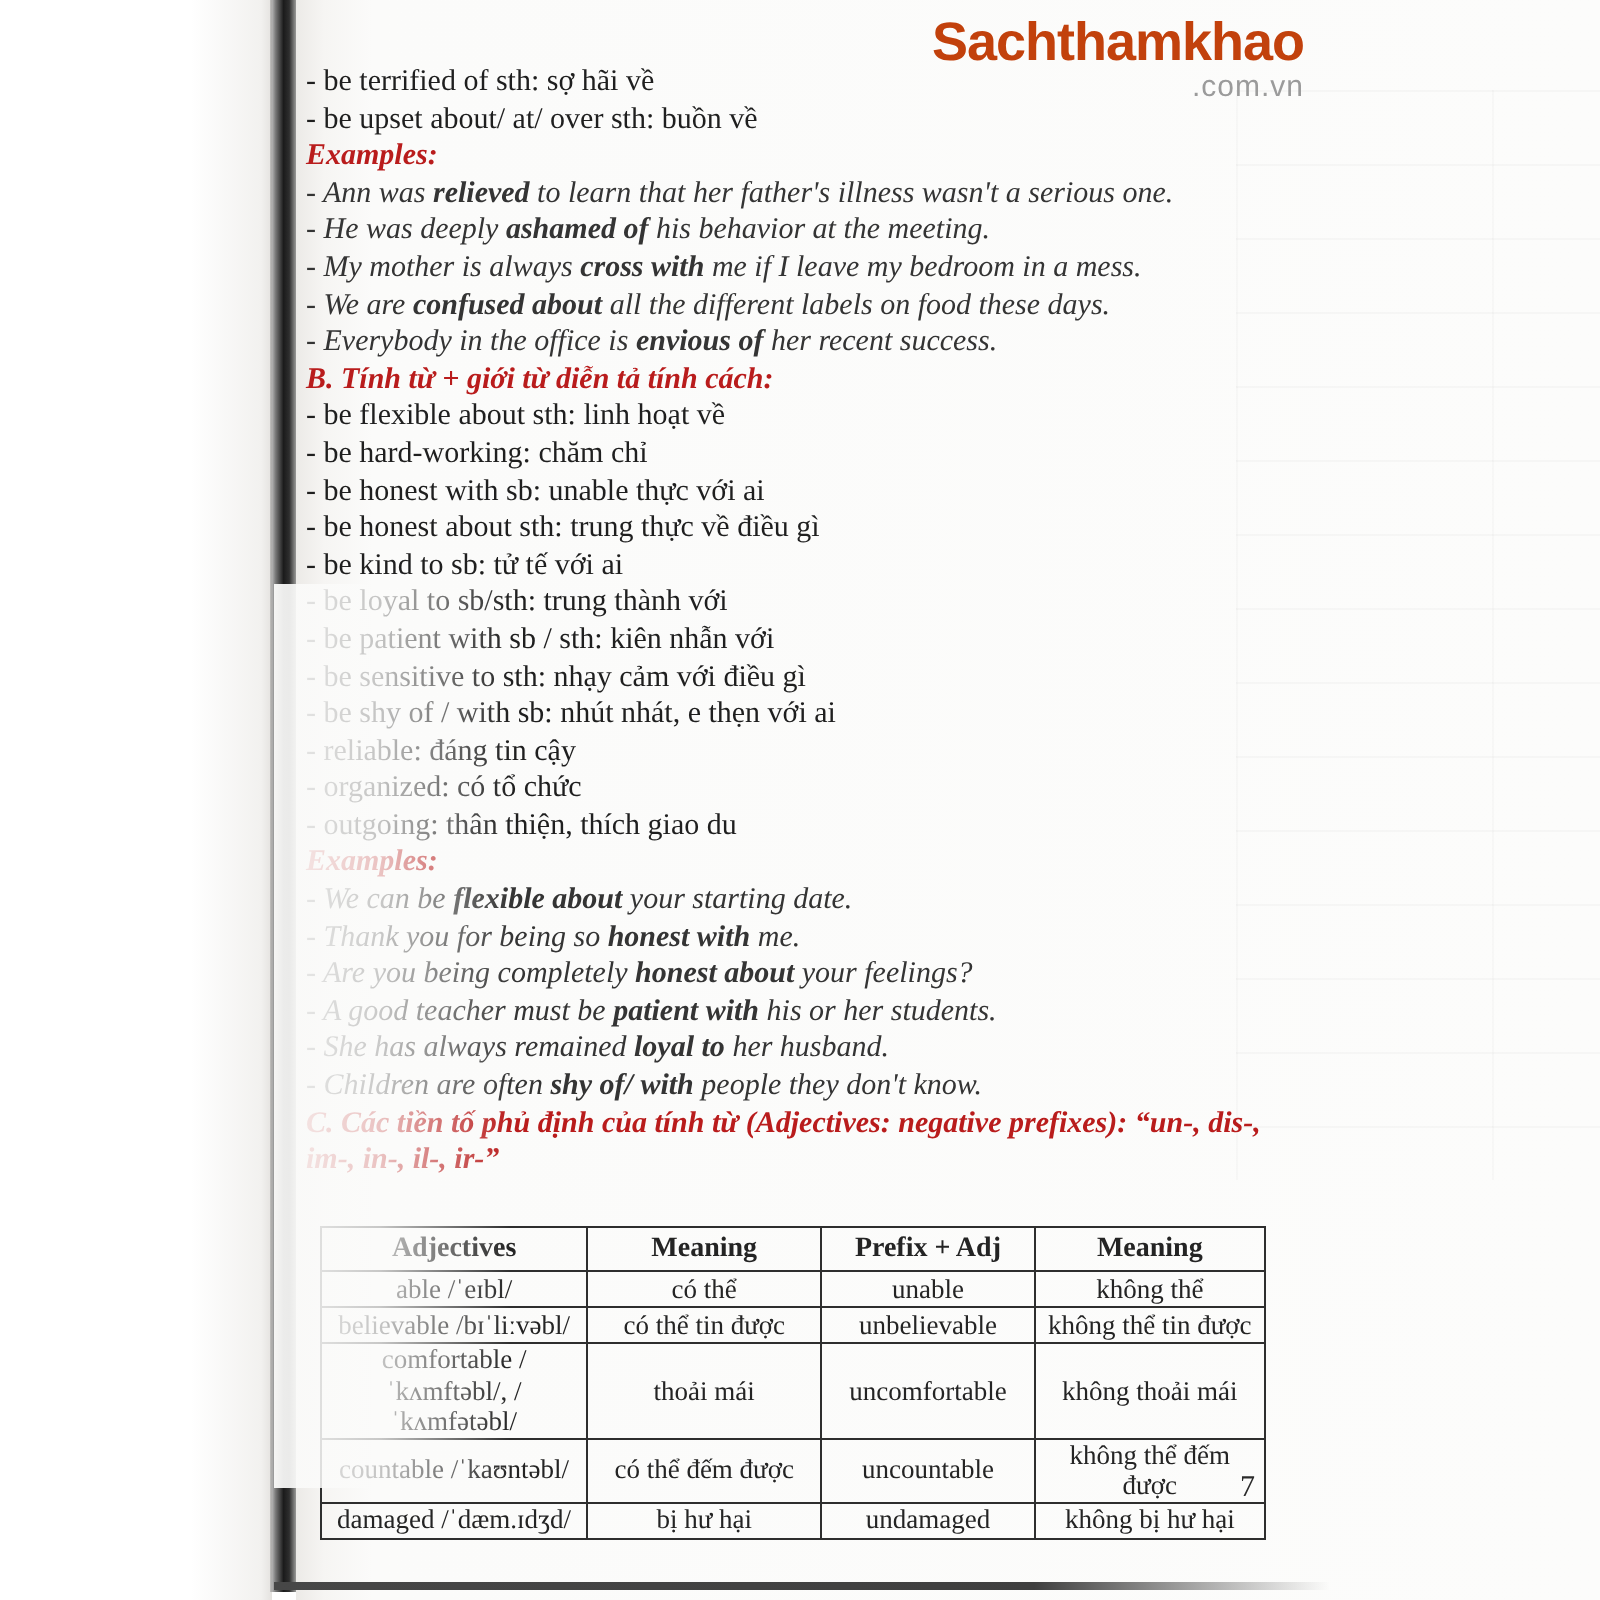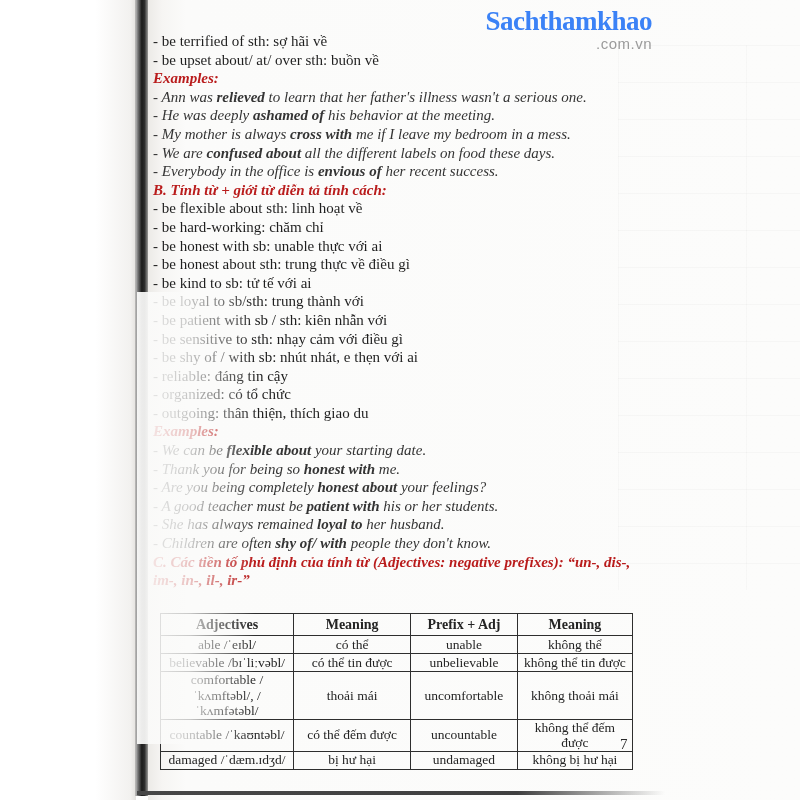--- a/index.html
+++ b/index.html
@@ -29,22 +29,22 @@
   .ghost-bleed{
     position:absolute;left:470px;top:45px;width:320px;height:545px;
     background:
       repeating-linear-gradient(to bottom,rgba(150,150,150,.06) 0 1px,transparent 1px 37px),
       repeating-linear-gradient(to right,rgba(150,150,150,.05) 0 1px,transparent 1px 128px);
     pointer-events:none;
   }
   
   .watermark{position:absolute;top:8px;right:148px;text-align:right;line-height:1;}
   .wm-brand{
-    font-family:Liberation Serif, serif;
-    font-weight:bold;font-size:27px;letter-spacing:-.5px;color:#3b82f6;
+    font-family:Liberation Sans, sans-serif;
+    font-weight:bold;font-size:27px;letter-spacing:-.5px;color:#c2410c;
   }
   .wm-domain{
     font-family:"Liberation Sans","DejaVu Sans",sans-serif;
     font-size:15px;color:#9b9b9b;margin-top:1px;letter-spacing:.5px;
   }
   
   .content{position:absolute;left:153px;top:32px;width:560px;}
   .line{height:18.6px;line-height:18.6px;white-space:nowrap;font-size:15px;}
   .line.roman{color:#1f1f1f;}
   .line.italic{font-style:italic;color:#343434;}

